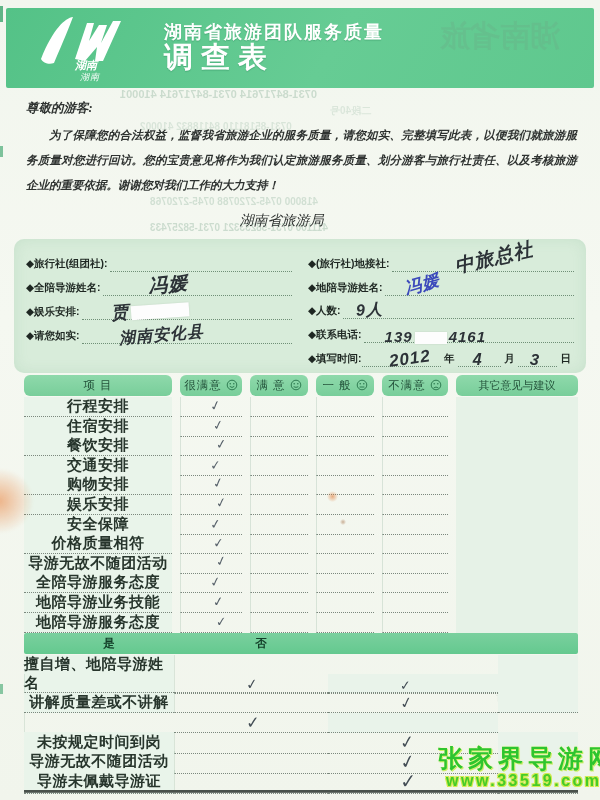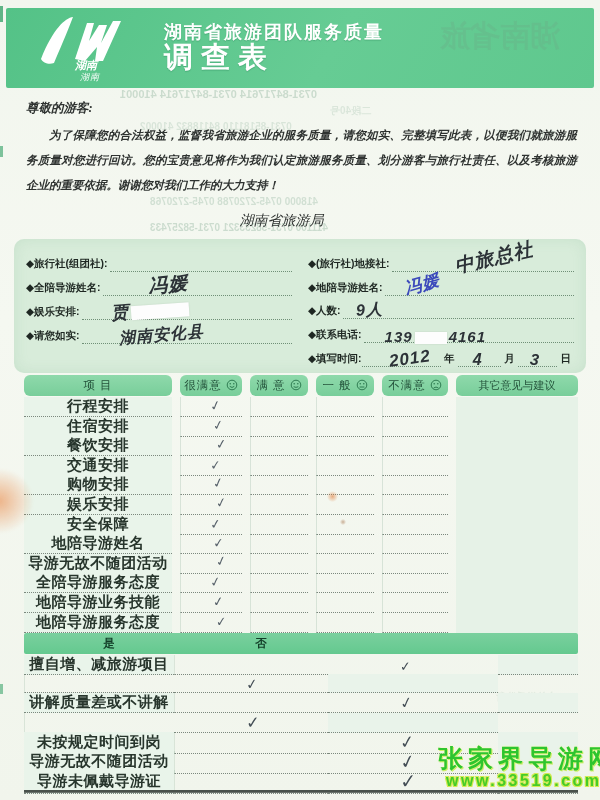--- a/index.html
+++ b/index.html
@@ -313,21 +313,21 @@
         <div class="lcell">安全保障</div>
         <div class="ccell">
           <span class="check" style="transform: rotate(-8deg) translateX(4px);">✓</span>
         </div>
         <div class="ccell"></div>
         <div class="ccell"></div>
         <div class="ccell"></div>
         <div class="ccell ocell" style="border-bottom: none; border-left: none;"></div>
       </div>
       <div class="rgrid rrow">
-        <div class="lcell">地陪导游姓名</div>
+        <div class="lcell">价格质量相符</div>
         <div class="ccell">
           <span class="check" style="transform: rotate(-5deg) translateX(7px);">✓</span>
         </div>
         <div class="ccell"></div>
         <div class="ccell"></div>
         <div class="ccell"></div>
         <div class="ccell ocell" style="border-bottom: none; border-left: none;"></div>
       </div>
       <div class="rgrid rrow">
         <div class="lcell">导游无故不随团活动</div>
@@ -371,21 +371,21 @@
       </div>
     </div>
 
   <div class="bh-bar">
     <span class="bh-yes">是</span>
     <span class="bh-no">否</span>
     <span></span>
   </div>
   <div class="btable" id="behavior-rows">
       <div class="bgrid brow">
-        <div class="lcell">擅自增、减旅游项目</div>
+        <div class="lcell">擅自增、地陪导游姓名</div>
         <div class="byes"></div>
         <div class="bno">
           <span class="bcheck" style="font-size: 13px; transform: rotate(-4deg);">✓</span>
         </div>
         <div class="btail"></div>
       </div>
       <div class="bgrid brow">
         <div class="byes"></div>
         <div class="bno">
           <span class="bcheck" style="font-size: 14.1px; transform: rotate(-8deg);">✓</span>

